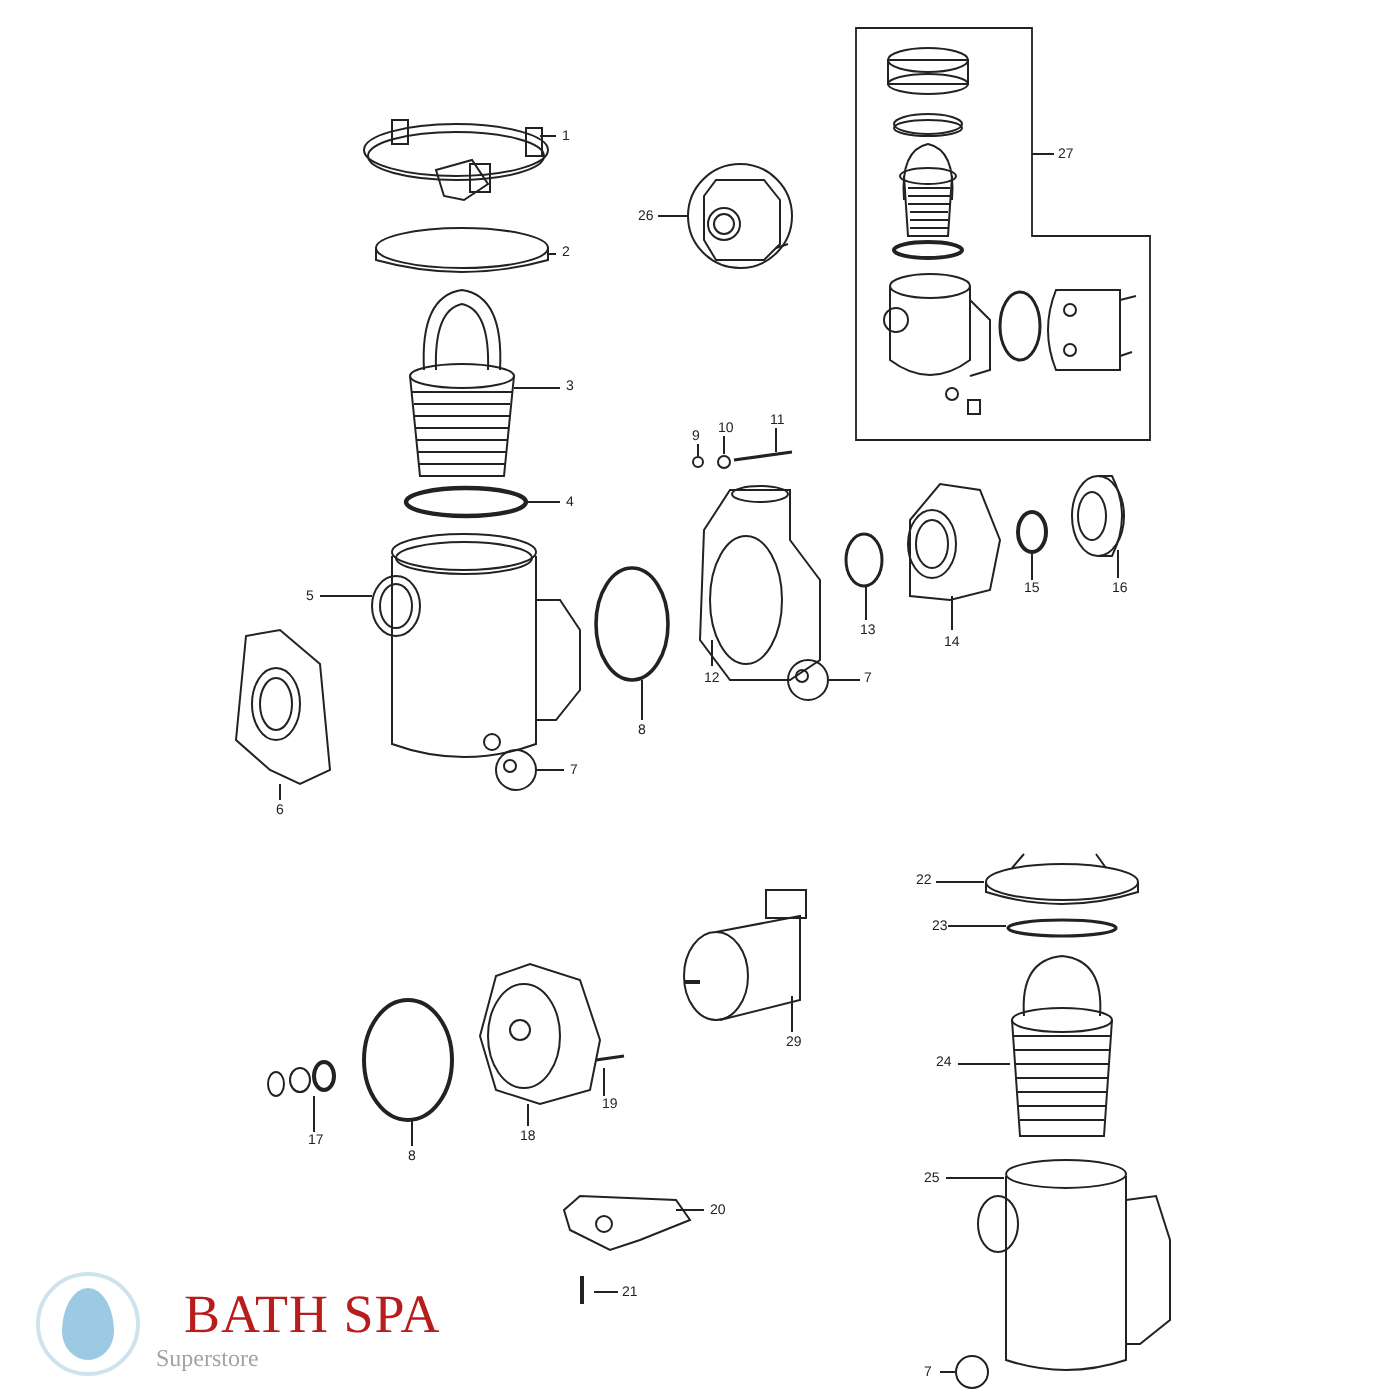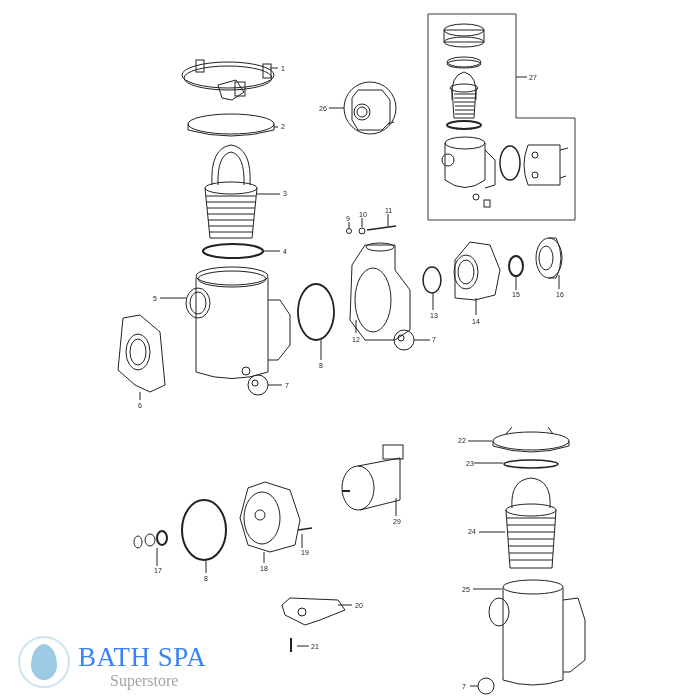--- a/index.html
+++ b/index.html
@@ -2,22 +2,22 @@
 <html><head>
 <meta charset="utf-8">
 <style>
   html,body{margin:0;padding:0;background:#fff;}
   #canvas{position:relative;width:700px;height:700px;background:#fff;overflow:hidden;font-family:"Liberation Sans",sans-serif;}
   svg.art{position:absolute;left:0;top:0;}
   .lbl{position:absolute;font-size:7px;color:#222;line-height:8px;font-family:"Liberation Sans",sans-serif;}
   .logo{position:absolute;left:18px;top:636px;width:200px;height:56px;}
   .logo-drop{position:absolute;left:0;top:0;width:52px;height:52px;border-radius:50%;border:2px solid #cfe3ef;box-sizing:border-box;}
   .logo-drop::before{content:"";position:absolute;left:11px;top:6px;width:26px;height:36px;background:#9cc9e4;border-radius:50% 50% 50% 50%/60% 60% 40% 40%;}
-  .logo-name{position:absolute;left:60px;top:6px;font-family:"Liberation Serif",serif;font-size:27px;color:#3b82f6;letter-spacing:0.5px;white-space:nowrap;}
-  .logo-sub{position:absolute;left:60px;top:36px;font-family:"Liberation Serif",serif;font-size:16px;color:#a4a4a4;margin-left:32px;}
+  .logo-name{position:absolute;left:74px;top:6px;font-family:"Liberation Serif",serif;font-size:27px;color:#b91c1c;letter-spacing:0.5px;white-space:nowrap;}
+  .logo-sub{position:absolute;left:60px;top:36px;font-family:"Liberation Serif",serif;font-size:12px;color:#a4a4a4;}
 </style>
 </head>
 <body>
 
 <div id="canvas">
 <svg class="art" width="700" height="700" viewBox="0 0 700 700" fill="none" stroke="#222" stroke-width="1">
 
   <path d="M428 14 H516 V118 H575 V220 H428 Z" stroke-width="0.9"></path>
 
   <g>

